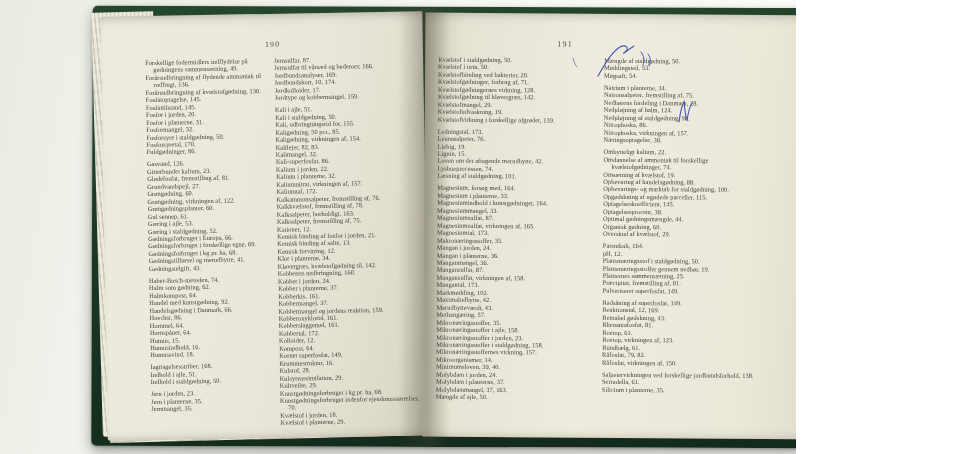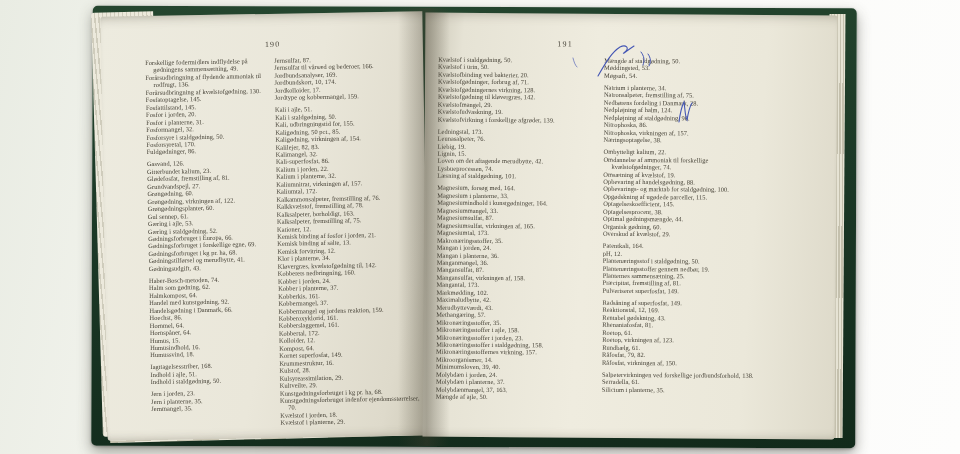--- a/index.html
+++ b/index.html
@@ -1,17 +1,17 @@
 <!DOCTYPE html>
 <html><head>
 <meta charset="utf-8">
 <style>
   html,body{margin:0;padding:0;}
   .scene{
-    position:relative;width:960px;height:454px;overflow:hidden;
+    position:relative;width:796px;height:454px;overflow:hidden;
     background:linear-gradient(100deg,#e9ece3 0%,#f3f4ee 22%,#fafaf7 55%,#fdfdfc 100%);
     font-family:"Liberation Serif","DejaVu Serif",serif;
   }
   .cover{
     position:absolute;left:92px;top:7px;width:764px;height:440px;border-radius:5px;
     background:linear-gradient(175deg,#25462f 0%,#1b3826 45%,#122a1b 100%);
     box-shadow:0 6px 14px rgba(60,60,50,.45), 0 1px 3px rgba(0,0,0,.3);
     transform:rotate(.2deg);
   }
   .edges-left{

